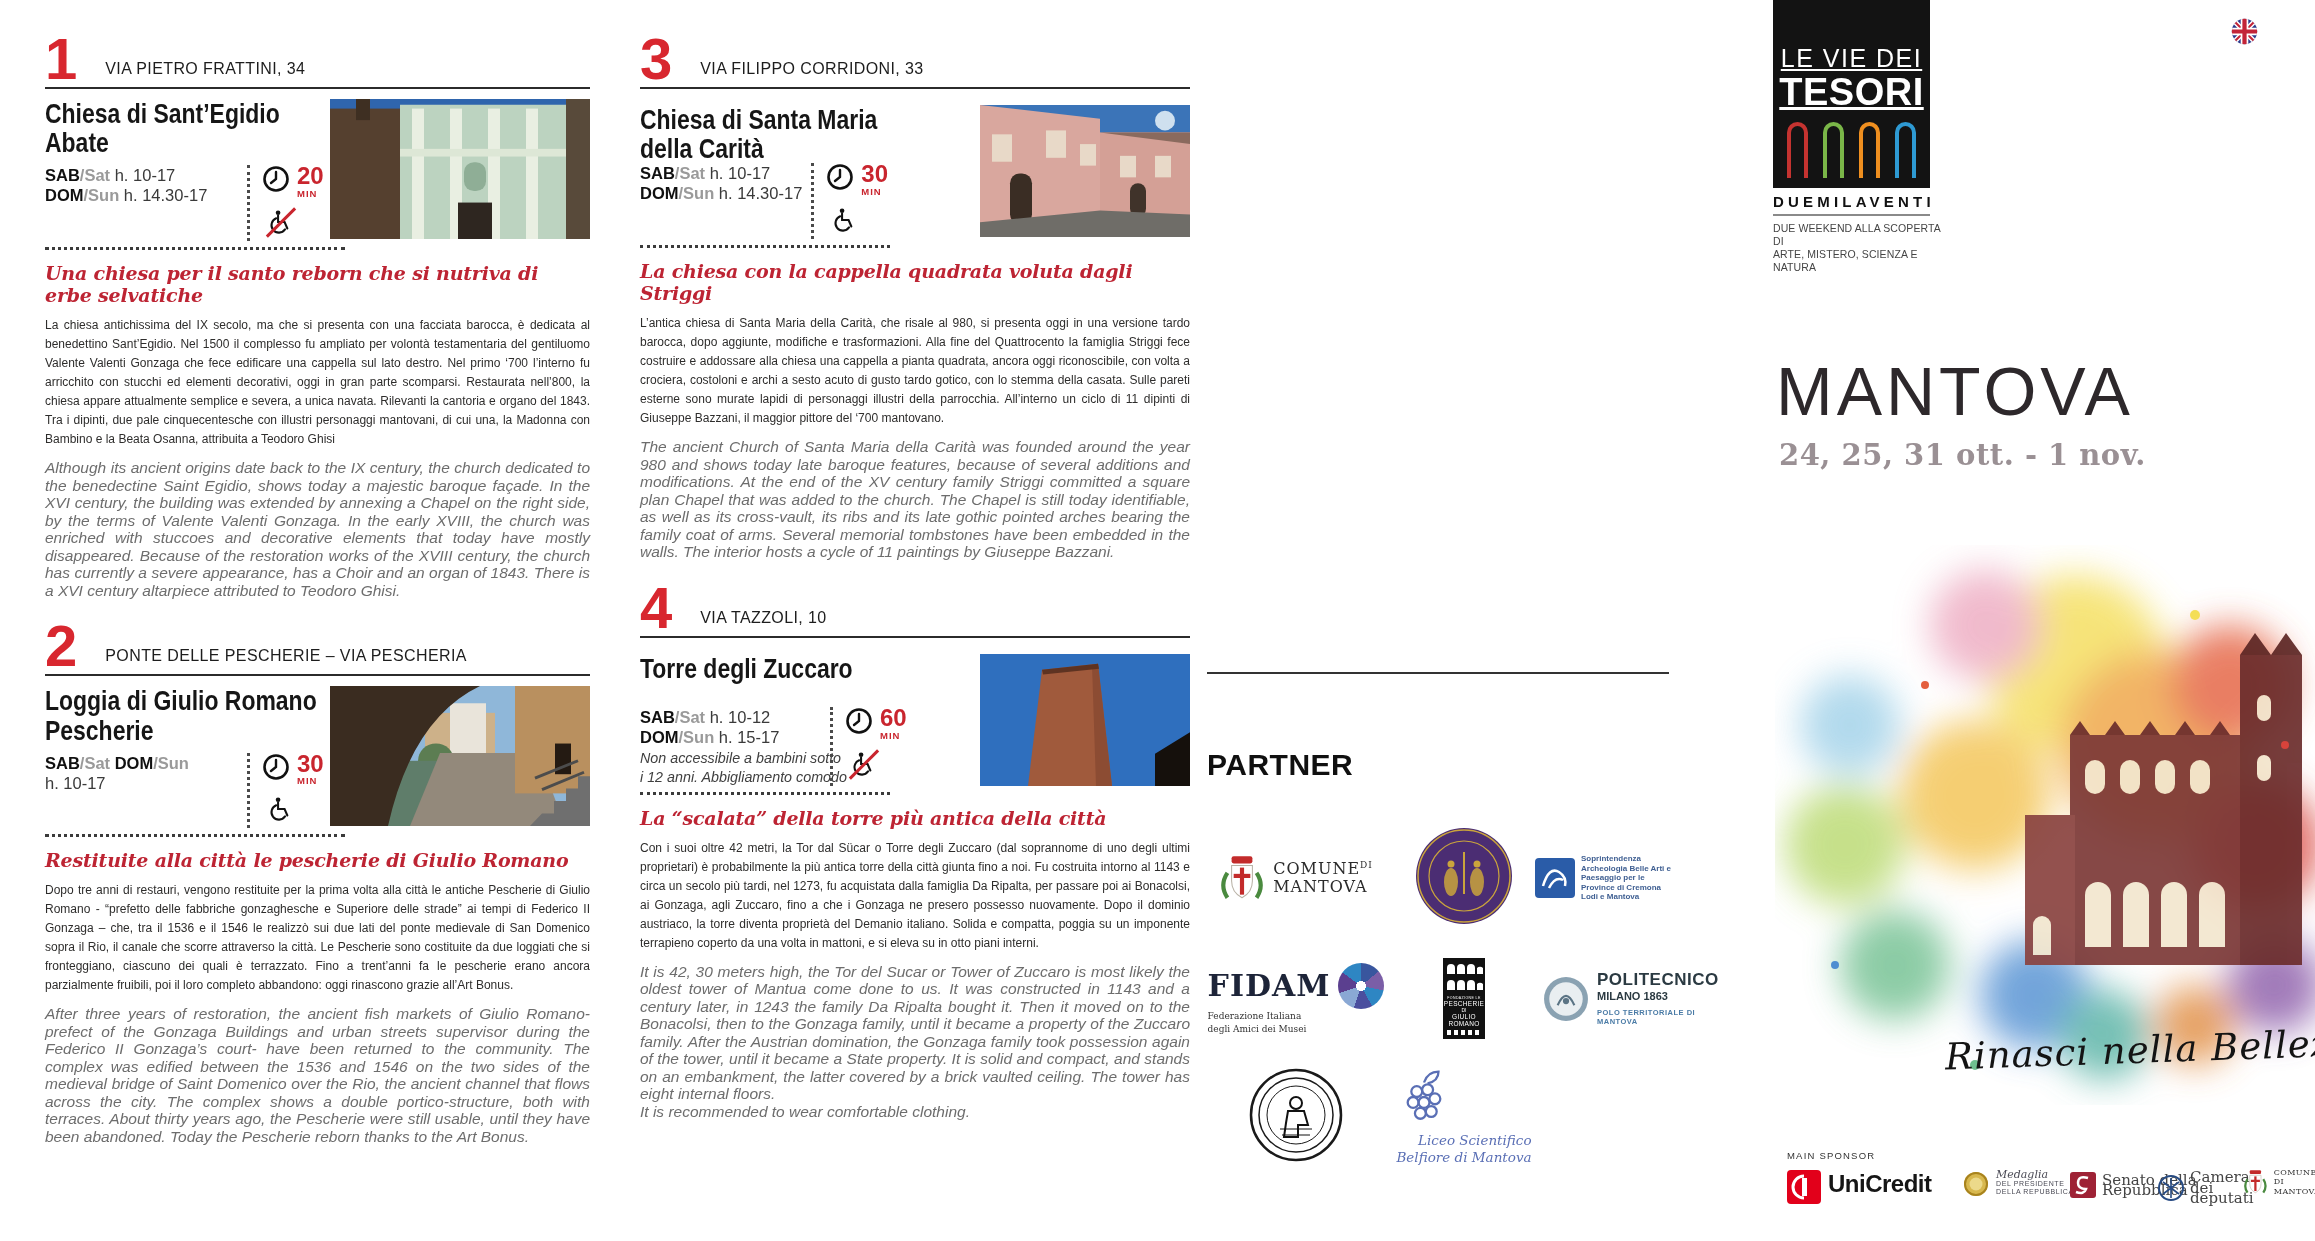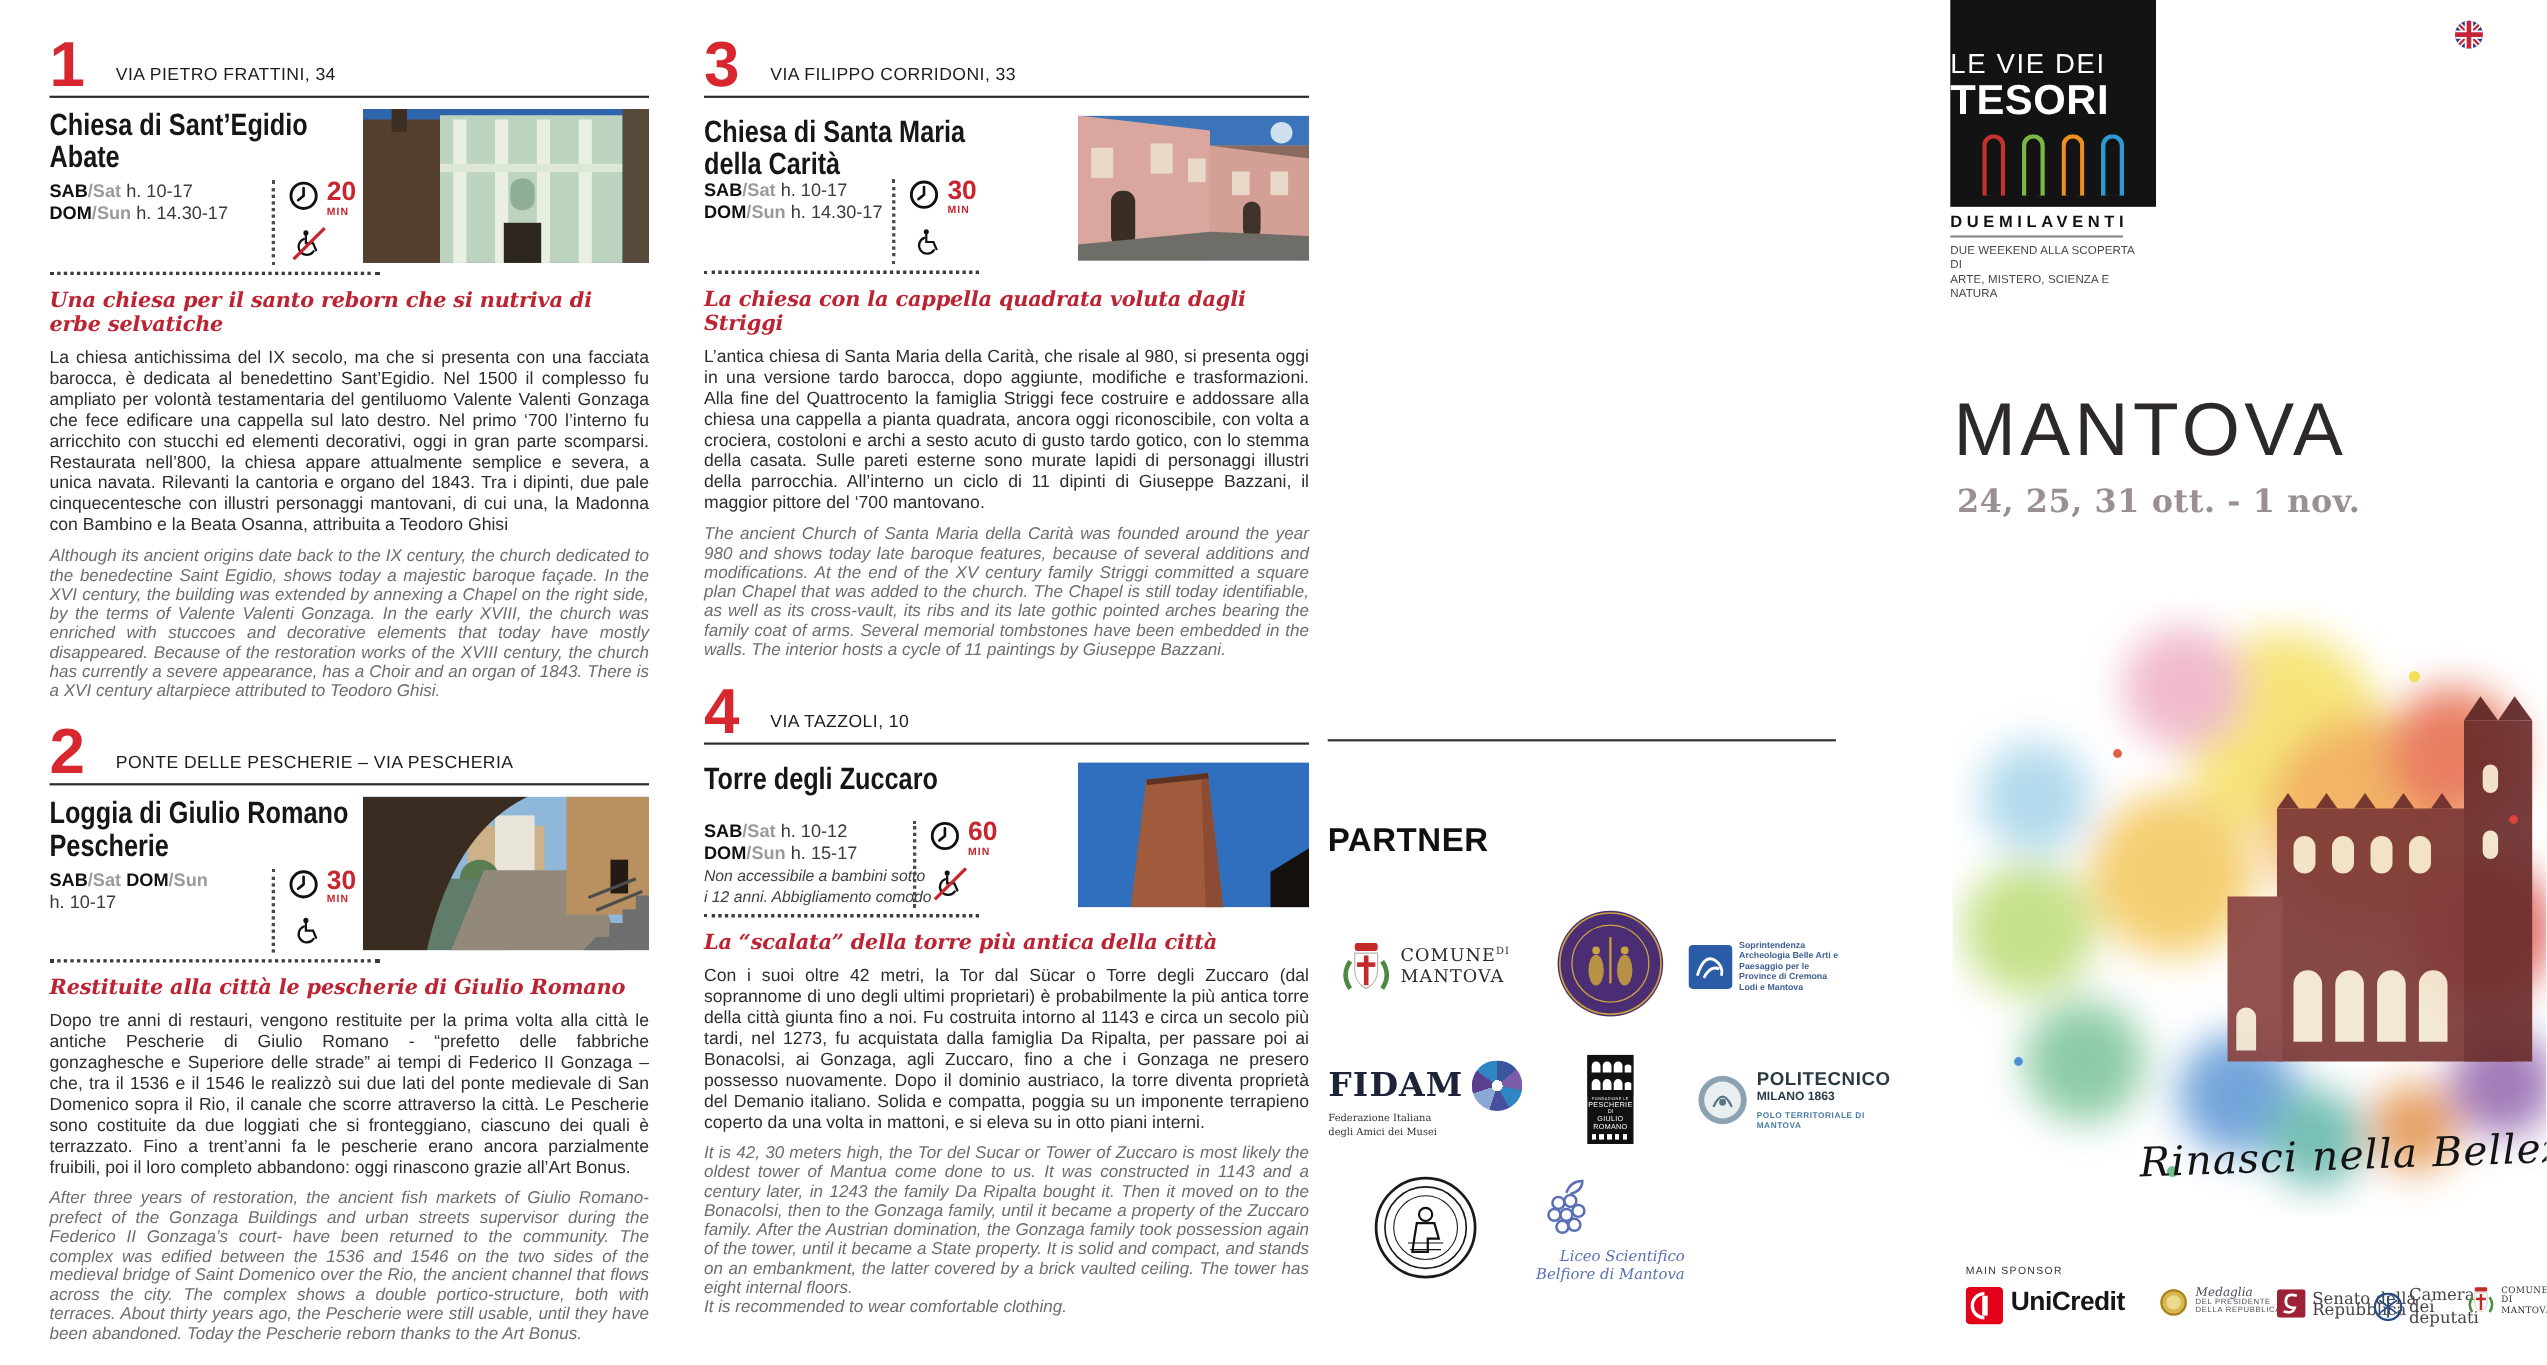--- a/index.html
+++ b/index.html
@@ -57,21 +57,21 @@
   }
 
   .dotrule { border-top:3px dotted #3b3b3b; margin-top:6px; }
   .col1 .dotrule { width:300px; }
   .col2 .dotrule { width:250px; }
 
   .sub {
     margin-top:12px; font-family:"DejaVu Serif", serif; font-style:italic; font-weight:bold;
     font-size:19px; color:#bd2433; letter-spacing:-0.2px;
   }
-  .bit { margin-top:10px; font-size:16px; line-height:19px; color:#2e2d2c; text-align:justify; }
+  .bit { margin-top:10px; font-size:12px; line-height:19px; color:#2e2d2c; text-align:justify; }
   .ben { margin-top:10px; font-size:15.5px; line-height:17.5px; color:#6d6d6d; font-style:italic; text-align:justify; }
 
   
   .partner { position:absolute; left:1207px; top:672px; width:462px; }
   .p-rule { height:2px; background:#333; }
   .p-head { margin-top:74px; font-size:30px; font-weight:bold; letter-spacing:0.5px; color:#101010; }
   .p-grid {
     margin-top:44px; display:grid; grid-template-columns:178px 158px 126px;
     row-gap:28px; align-items:center; justify-items:center;
   }
@@ -102,22 +102,22 @@
     background:repeating-linear-gradient(90deg,#fff 0 4px,#111 4px 7px); }
   .poli { display:flex; align-items:center; gap:8px; justify-self:start; }
   .poli-t1 { font-size:17px; font-weight:bold; color:#2b3a42; letter-spacing:0.5px; line-height:1; }
   .poli-t2 { font-size:11px; font-weight:bold; color:#2b3a42; margin-top:2px; }
   .poli-t3 { font-size:7.5px; font-weight:bold; color:#4a7ba6; letter-spacing:0.5px; margin-top:6px; line-height:9px; }
   .liceo { display:flex; flex-direction:column; align-items:flex-start; gap:6px; }
   .liceo-text { font-family:"DejaVu Serif", serif; font-style:italic; font-size:13.5px; line-height:17px; color:#5a6fb5;text-align:right; }
 
   
   .brand-box {
-    position:absolute; left:1773px; top:0; width:187px; height:188px;
-    background:#131313; color:#fff; 
+    position:absolute; left:1773px; top:0; width:157px; height:188px;
+    background:#131313; color:#fff; text-align:center;text-decoration:underline;
   }
   .b1 { margin-top:44px; font-size:25px; letter-spacing:1.5px; font-weight:400; }
   .b2 { font-size:38px; font-weight:bold; line-height:1.02; letter-spacing:0.5px; }
   .arches { display:flex; justify-content:center; gap:15px; margin-top:10px; }
   .arch { width:21px; height:56px; border-style:solid; border-width:4.5px; border-bottom:none; border-radius:12px 12px 0 0; }
   .arch.r { border-color:#c53330; } .arch.g { border-color:#7ab648; }
   .arch.o { border-color:#ef8f1f; } .arch.b { border-color:#2e9ad3; }
   .year { position:absolute; left:1773px; top:193px; width:157px; text-align:center;
     font-size:15px; font-weight:bold; letter-spacing:4.2px; color:#111; }
   .year-rule { position:absolute; left:1773px; top:214px; width:157px; height:2px; background:#8a8a8a; }

